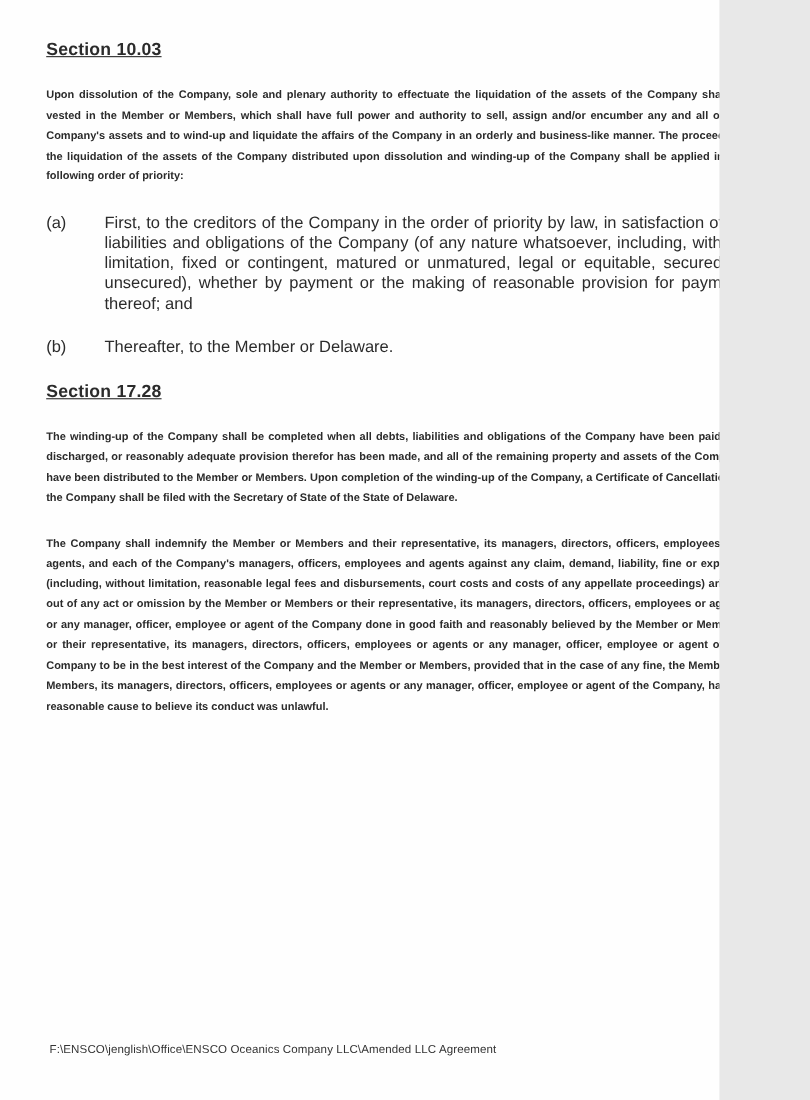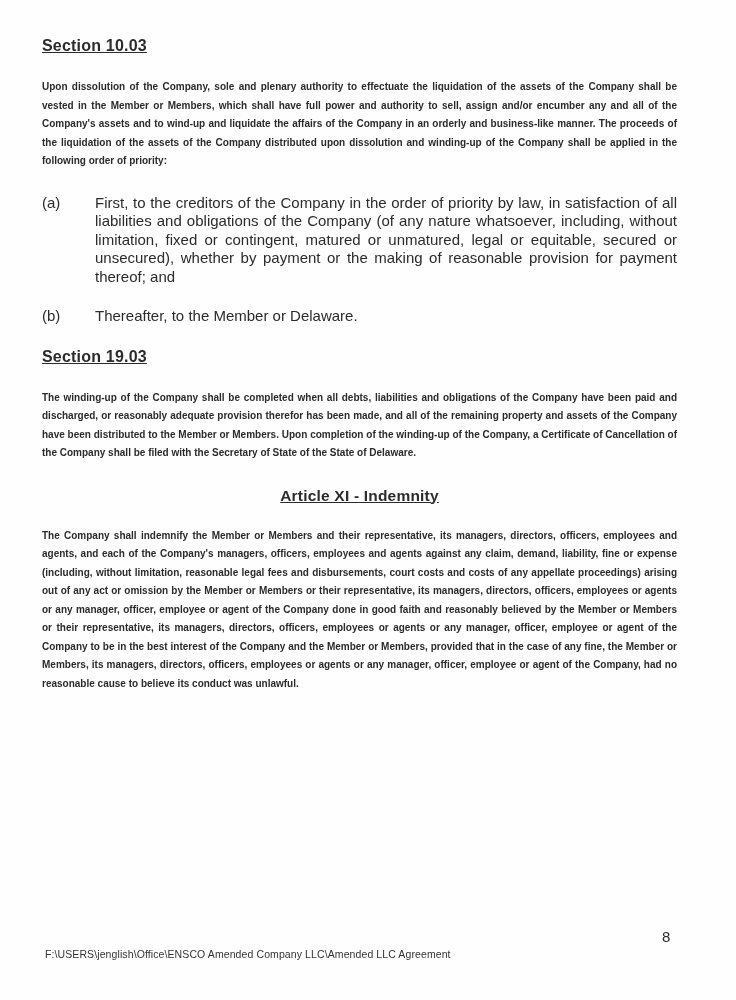--- a/index.html
+++ b/index.html
@@ -2,21 +2,21 @@
 <html><head>
 <meta charset="utf-8">
 <style>
   html, body {
     margin: 0;
     padding: 0;
     background: #e8e8e8;
   }
   .page {
     position: relative;
-    width: 736px;
+    width: 654px;
     height: 1000px;
     background: #fefefe;
     overflow: hidden;
     font-family: "Liberation Sans", sans-serif;
     color: #2b2b2b;
   }
   .content {
     position: absolute;
     left: 42px;
     top: 36px;
@@ -94,27 +94,26 @@
     <div class="list-item">
       <span class="list-label">(a)</span>
       <span class="list-text">First, to the creditors of the Company in the order of priority by law, in satisfaction of all liabilities and obligations of the Company (of any nature whatsoever, including, without limitation, fixed or contingent, matured or unmatured, legal or equitable, secured or unsecured), whether by payment or the making of reasonable provision for payment thereof; and</span>
     </div>
 
     <div class="list-item">
       <span class="list-label">(b)</span>
       <span class="list-text">Thereafter, to the Member or Delaware.</span>
     </div>
 
-    <div class="section-heading">Section 19.03</div>
+    <div class="section-heading">Section 17.28</div>
 
     <p class="body-para">The winding-up of the Company shall be completed when all debts, liabilities and obligations of the Company have been paid and discharged, or reasonably adequate provision therefor has been made, and all of the remaining property and assets of the Company have been distributed to the Member or Members.  Upon completion of the winding-up of the Company, a Certificate of Cancellation of the Company shall be filed with the Secretary of State of the State of Delaware.</p>
 
-    <div class="article-heading">Article XI - Indemnity</div>
 
 
     <p class="body-para">The Company shall indemnify the Member or Members and their representative, its managers, directors, officers, employees and agents, and each of the Company's managers, officers, employees and agents against any claim, demand, liability, fine or expense (including, without limitation, reasonable legal fees and disbursements, court costs and costs of any appellate proceedings) arising out of any act or omission by the Member or Members or their representative, its managers, directors, officers, employees or agents or any manager, officer, employee or agent of the Company done in good faith and reasonably believed by the Member or Members or their representative, its managers, directors, officers, employees or agents or any manager, officer, employee or agent of the Company to be in the best interest of the Company and the Member or Members, provided that in the case of any fine, the Member or Members, its managers, directors, officers, employees or agents or any manager, officer, employee or agent of the Company, had no reasonable cause to believe its conduct was unlawful.</p>
 
   </div>
 
   <div class="page-number">8</div>
 
-  <div class="footer-path">F:\USERS\jenglish\Office\ENSCO Amended Company LLC\Amended LLC Agreement</div>
+  <div class="footer-path">F:\ENSCO\jenglish\Office\ENSCO Oceanics Company LLC\Amended LLC Agreement</div>
 </div>
 
 </body></html>

